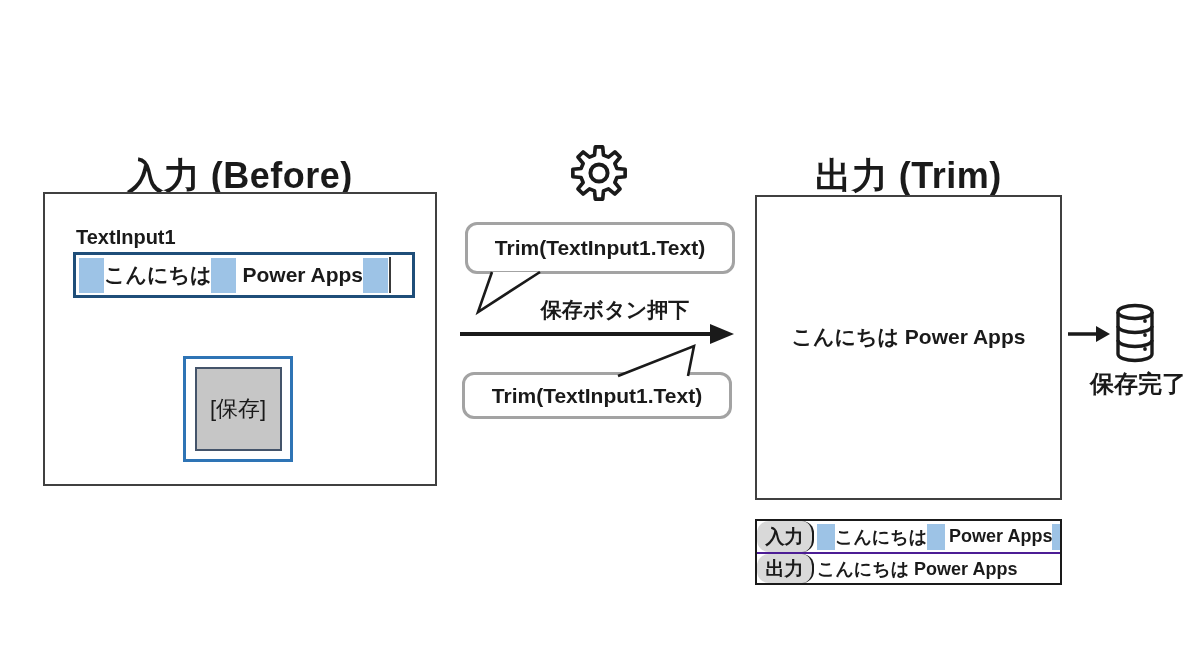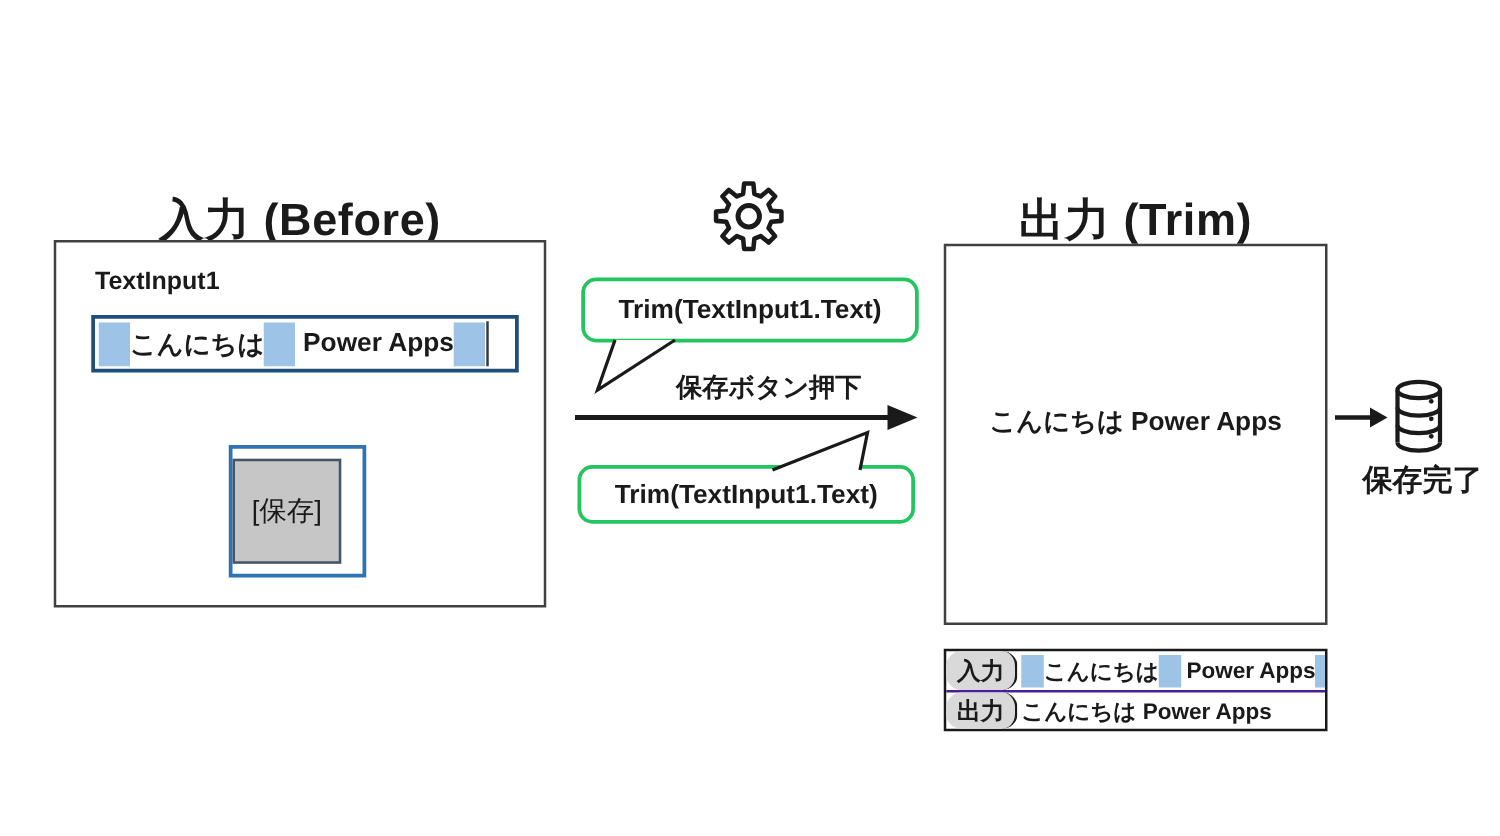--- a/index.html
+++ b/index.html
@@ -6,47 +6,47 @@
   html, body { width: 1200px; height: 669px; background: #ffffff; overflow: hidden; }
   body { font-family: "Liberation Sans", "DejaVu Sans", sans-serif; color: #1a1a1a; }
   .canvas { position: absolute; inset: 0; width: 1200px; height: 669px; background: #fff; }
 
   .abs { position: absolute; }
 
   .panel-title { font-size: 36px; font-weight: 700; text-align: center; letter-spacing: 0.5px; }
 
   .panel { border: 2px solid #404040; background: #fff; }
 
-  .control-label { font-size: 20px; font-weight: 700; }
+  .control-label { font-size: 20px; font-weight: 700; margin-top: 12px; }
 
   .text-input {
     left: 73px; top: 252px; width: 342px; height: 46px;
     border: 3px solid #1F4E79; background: #fff;
     display: flex; align-items: center; padding-left: 3px;
   }
   .text-input .seg { font-size: 21px; font-weight: 600; white-space: pre; }
   .hl { background: #9DC3E6; display: inline-block; }
   .hl.in-input { width: 25px; height: 35px; }
   .hl.in-table { width: 18px; height: 26px; flex: none; }
   .word2-gap { padding-left: 6px; }
   .caret { width: 2px; height: 36px; background: #3a3a3a; margin-left: 1px; }
 
   .save-btn-outer {
     left: 183px; top: 356px; width: 110px; height: 106px;
     border: 3px solid #2E74B5; background: #fff;
-    display: flex; align-items: center; justify-content: flex-start;
+    display: flex; align-items: center; justify-content: center;
   }
   .save-btn-inner {
     width: 87px; height: 84px; background: #C6C6C6; border: 2px solid #44546A;
     display: flex; align-items: center; justify-content: center;
     font-size: 22px; font-weight: 500;
   }
 
   .bubble {
-    border: 3px solid #22c55e; border-radius: 12px; background: #fff;
+    border: 3px solid #a3a3a3; border-radius: 12px; background: #fff;
     display: flex; align-items: center; justify-content: center;
     font-size: 21px; font-weight: 700; z-index: 2;
   }
   .tail { z-index: 3; }
 
   .caption { font-size: 21px; font-weight: 700; text-align: center; }
   .caption-sm { font-size: 20px; font-weight: 700; text-align: center; }
 
   .result-text { font-size: 21px; font-weight: 600; text-align: center; }
   .save-done { font-size: 24px; font-weight: 600; text-align: right; }

